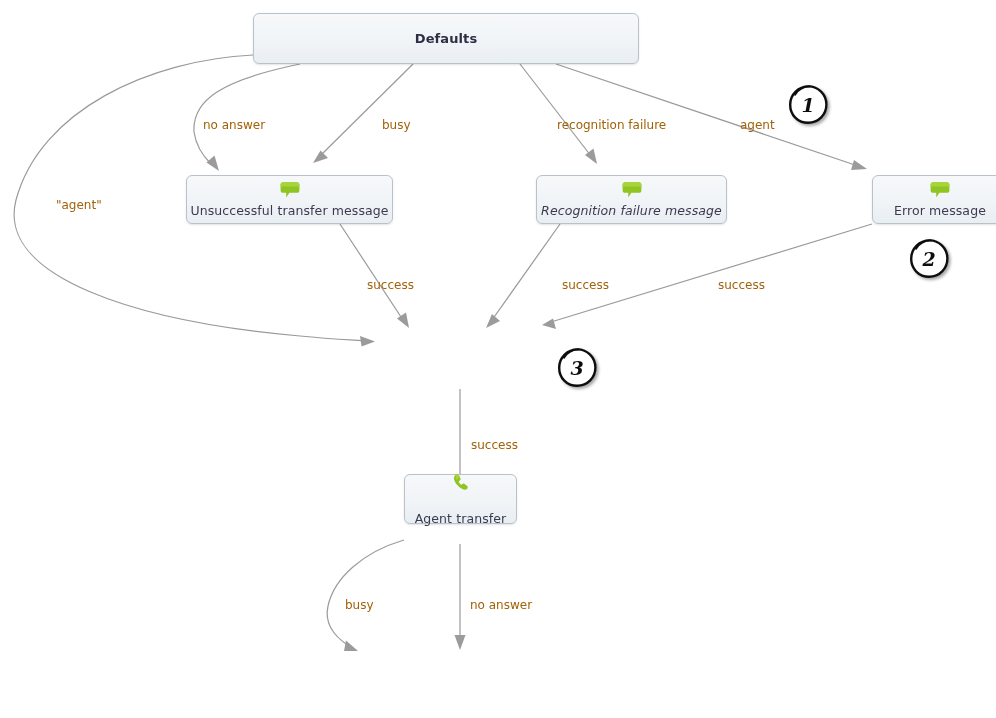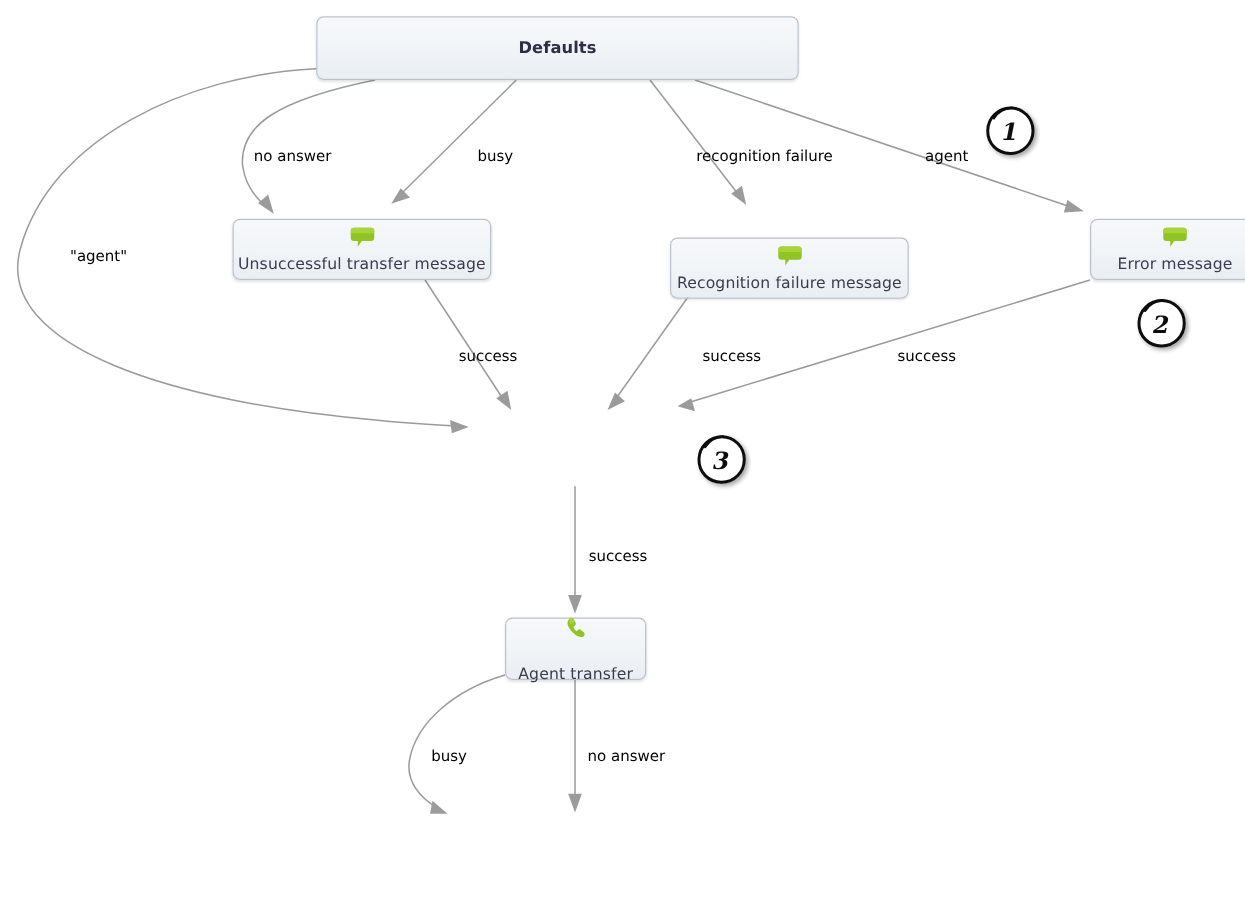--- a/index.html
+++ b/index.html
@@ -75,30 +75,30 @@
   .node .node-icon {
     display: block;
     width: 20px;
     height: 18px;
     margin-bottom: 4px;
   }
 
   
   #node-defaults                  { left: 253px; top: 13px;  width: 386px; height: 51px; }
   #node-unsuccessful-transfer     { left: 186px; top: 175px; width: 207px; height: 49px; }
-  #node-recognition-failure       { left: 536px; top: 190px; width: 191px; height: 49px; }
+  #node-recognition-failure       { left: 536px; top: 175px; width: 191px; height: 49px; font-style: italic; }
   #node-error-message             { left: 872px; top: 175px; width: 136px; height: 49px; }
   #node-agent-transfer-message    { left: 376px; top: 332px; width: 167px; height: 57px; }
-  #node-agent-transfer            { left: 404px; top: 494px; width: 113px; height: 50px; gap: 16px; }
+  #node-agent-transfer            { left: 404px; top: 474px; width: 113px; height: 50px; gap: 16px; }
   #node-agent-transfer-failure    { left: 357px; top: 653px; width: 205px; height: 52px; }
 
   
   .edge-label {
     position: absolute;
-    color: #000000;
+    color: #a16207;
     font-size: 12px;
     line-height: 14px;
     white-space: nowrap;
   }
 
   
   .badge {
     position: absolute;
     width: 48px;
     height: 48px;

